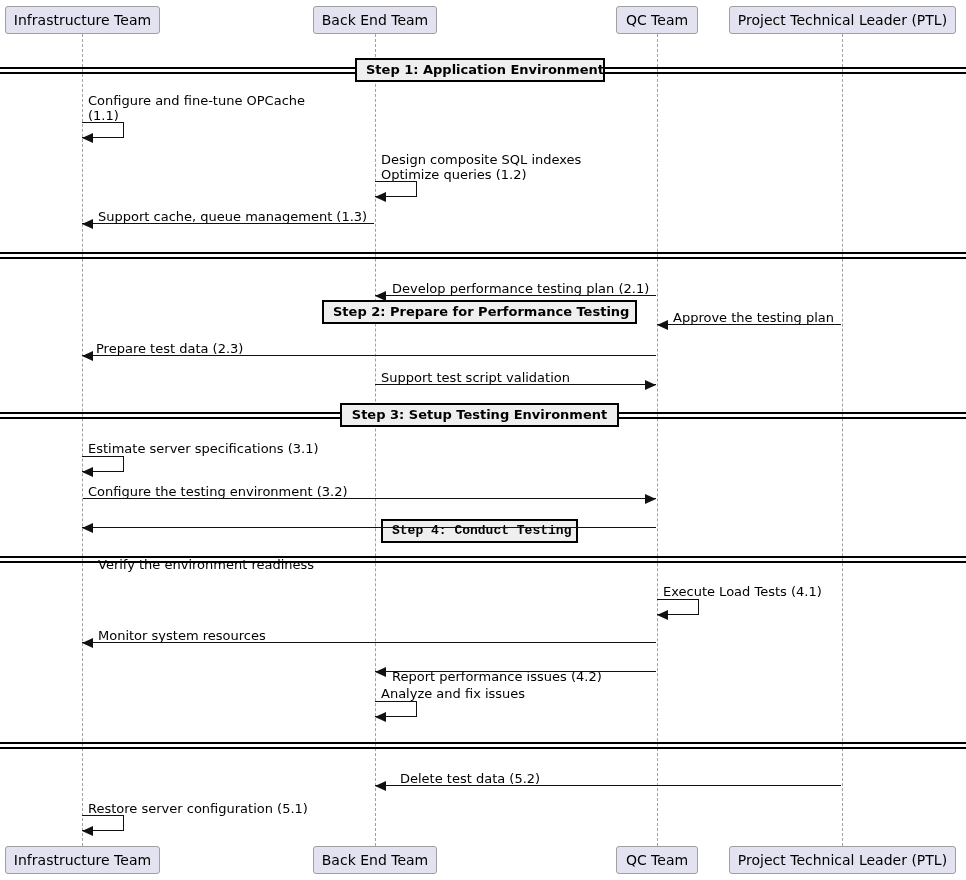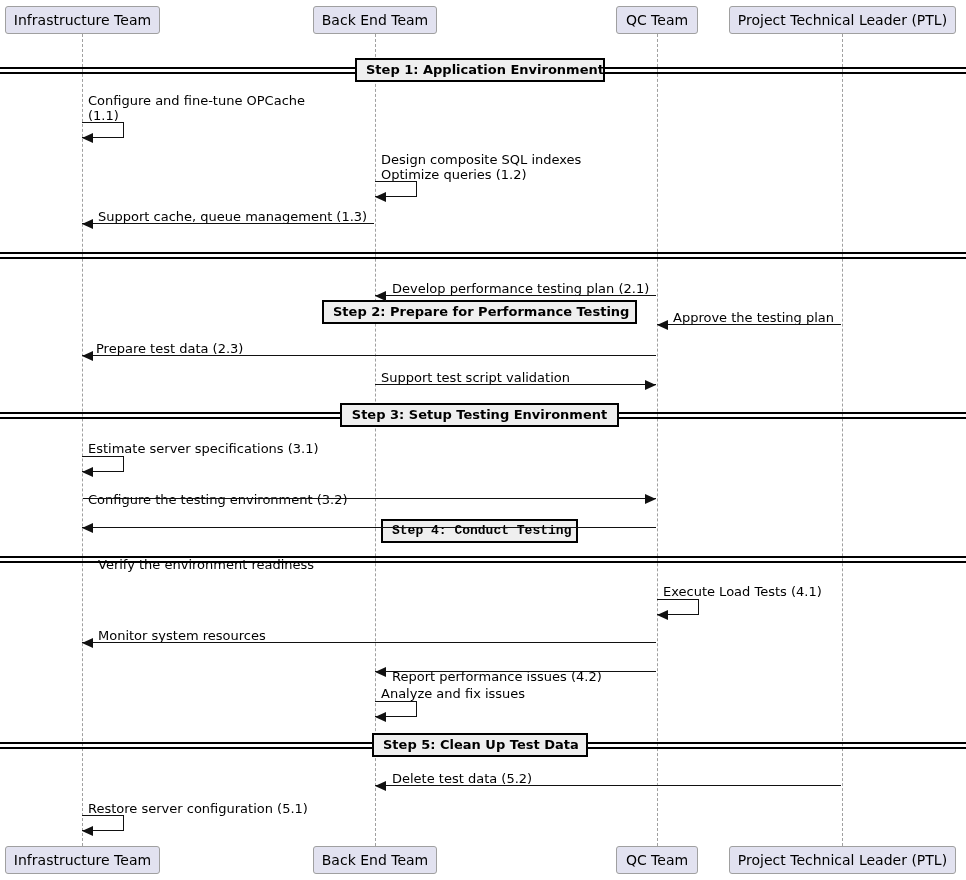--- a/index.html
+++ b/index.html
@@ -126,21 +126,20 @@
     <div class="participant" style="left: 729px; width: 227px; top: 846px;">Project Technical Leader (PTL)</div>
     <div class="divider-lines" style="top: 67px;"></div>
     <div class="divider-box" style="left: 355px; width: 250px; top: 58px;">Step 1: Application Environment</div>
     <div class="divider-lines" style="top: 252px;"></div>
     <div class="divider-box" style="left: 322px; width: 315px; top: 260px; margin-top: 40px;">Step 2: Prepare for Performance Testing</div>
     <div class="divider-lines" style="top: 412px;"></div>
     <div class="divider-box" style="left: 340px; width: 279px; top: 403px;">Step 3: Setup Testing Environment</div>
     <div class="divider-lines" style="top: 556px;"></div>
     <div class="divider-box" style="left: 381px; width: 197px; top: 519px; font-family: Liberation Mono, monospace;">Step 4: Conduct Testing</div>
     <div class="divider-lines" style="top: 742px;"></div>
-    <div class="divider-box" style="left: 372px; width: 216px; top: 733px;">Step 5: Clean Up Test Data</div>
     <div class="msg-label" style="left: 88px; top: 93px;">Configure and fine-tune OPCache
 (1.1)</div>
     <div class="selfloop" style="left: 82px; width: 42px; top: 122px; height: 16px;"></div>
     <div class="arrowhead left" style="left: 82px; top: 133px;"></div>
     <div class="msg-label" style="left: 381px; top: 152px;">Design composite SQL indexes
 Optimize queries (1.2)</div>
     <div class="selfloop" style="left: 375px; width: 42px; top: 181px; height: 16px;"></div>
     <div class="arrowhead left" style="left: 375px; top: 192px;"></div>
     <div class="msg-label" style="left: 98px; top: 209px;">Support cache, queue management (1.3)</div>
     <div class="msg-line" style="left: 82px; width: 292px; top: 223px;"></div>
@@ -153,37 +152,37 @@
     <div class="arrowhead left" style="left: 657px; top: 320px;"></div>
     <div class="msg-label" style="left: 96px; top: 341px;">Prepare test data (2.3)</div>
     <div class="msg-line" style="left: 82px; width: 574px; top: 355px;"></div>
     <div class="arrowhead left" style="left: 82px; top: 351px;"></div>
     <div class="msg-label" style="left: 381px; top: 370px;">Support test script validation</div>
     <div class="msg-line" style="left: 375px; width: 281px; top: 384px;"></div>
     <div class="arrowhead right" style="left: 645px; top: 380px;"></div>
     <div class="msg-label" style="left: 88px; top: 441px;">Estimate server specifications (3.1)</div>
     <div class="selfloop" style="left: 82px; width: 42px; top: 456px; height: 16px;"></div>
     <div class="arrowhead left" style="left: 82px; top: 467px;"></div>
-    <div class="msg-label" style="left: 88px; top: 484px; margin-top: 8px;">Configure the testing environment (3.2)</div>
+    <div class="msg-label" style="left: 88px; top: 484px;">Configure the testing environment (3.2)</div>
     <div class="msg-line" style="left: 83px; width: 573px; top: 498px;"></div>
     <div class="arrowhead right" style="left: 645px; top: 494px;"></div>
     <div class="msg-label" style="left: 98px; top: 513px; margin-top: 44px;">Verify the environment readiness</div>
     <div class="msg-line" style="left: 82px; width: 574px; top: 527px;"></div>
     <div class="arrowhead left" style="left: 82px; top: 523px;"></div>
     <div class="msg-label" style="left: 663px; top: 584px;">Execute Load Tests (4.1)</div>
     <div class="selfloop" style="left: 657px; width: 42px; top: 599px; height: 16px;"></div>
     <div class="arrowhead left" style="left: 657px; top: 610px;"></div>
     <div class="msg-label" style="left: 98px; top: 628px;">Monitor system resources</div>
     <div class="msg-line" style="left: 82px; width: 574px; top: 642px;"></div>
     <div class="arrowhead left" style="left: 82px; top: 638px;"></div>
     <div class="msg-label" style="left: 392px; top: 657px; margin-top: 12px;">Report performance issues (4.2)</div>
     <div class="msg-line" style="left: 375px; width: 281px; top: 671px;"></div>
     <div class="arrowhead left" style="left: 375px; top: 667px;"></div>
     <div class="msg-label" style="left: 381px; top: 686px;">Analyze and fix issues</div>
     <div class="selfloop" style="left: 375px; width: 42px; top: 701px; height: 16px;"></div>
     <div class="arrowhead left" style="left: 375px; top: 712px;"></div>
-    <div class="msg-label" style="left: 392px; top: 771px;">Delete test data (5.2)</div>
+    <div class="msg-label" style="left: 400px; top: 771px;">Delete test data (5.2)</div>
     <div class="msg-line" style="left: 375px; width: 466px; top: 785px;"></div>
     <div class="arrowhead left" style="left: 375px; top: 781px;"></div>
     <div class="msg-label" style="left: 88px; top: 801px;">Restore server configuration (5.1)</div>
     <div class="selfloop" style="left: 82px; width: 42px; top: 815px; height: 16px;"></div>
     <div class="arrowhead left" style="left: 82px; top: 826px;"></div>
   </div>
 
 </body></html>

